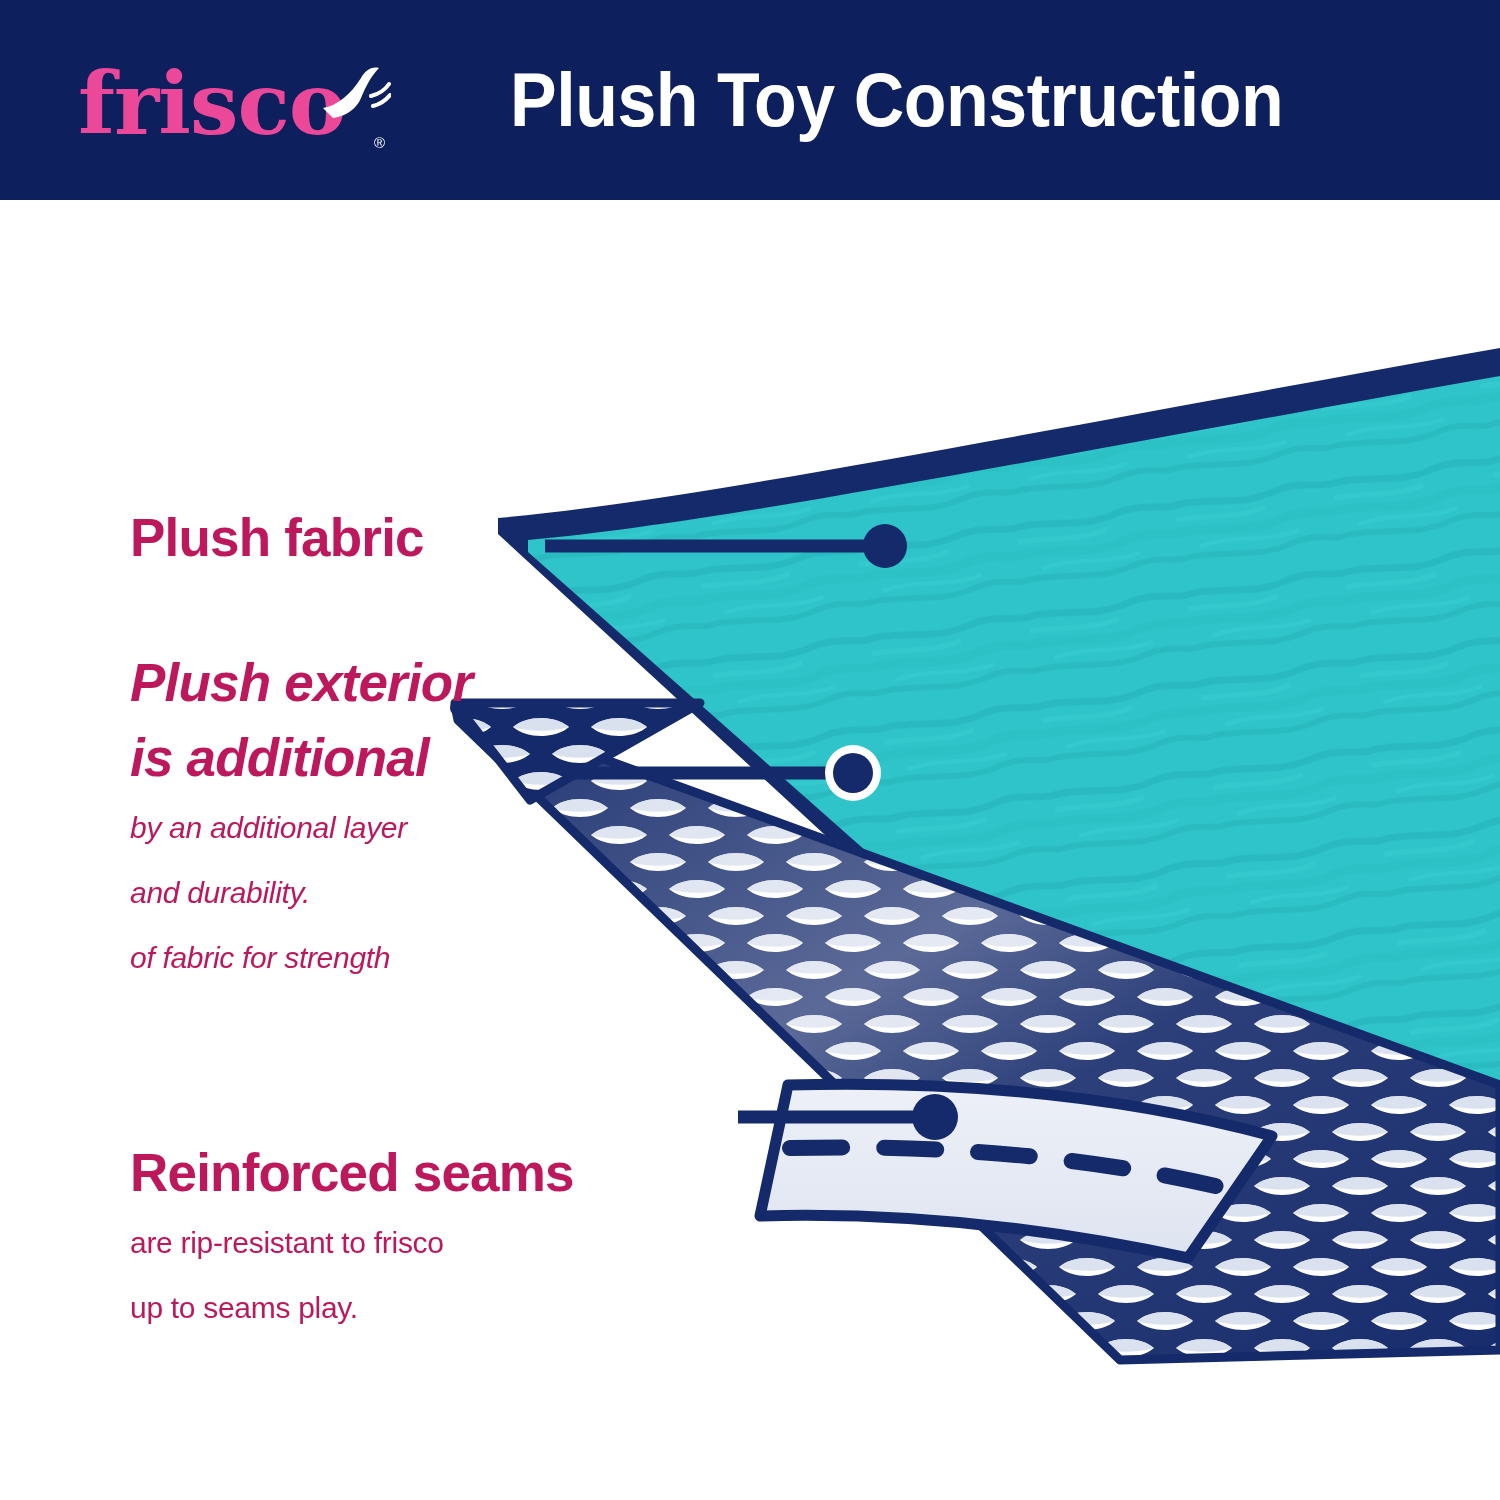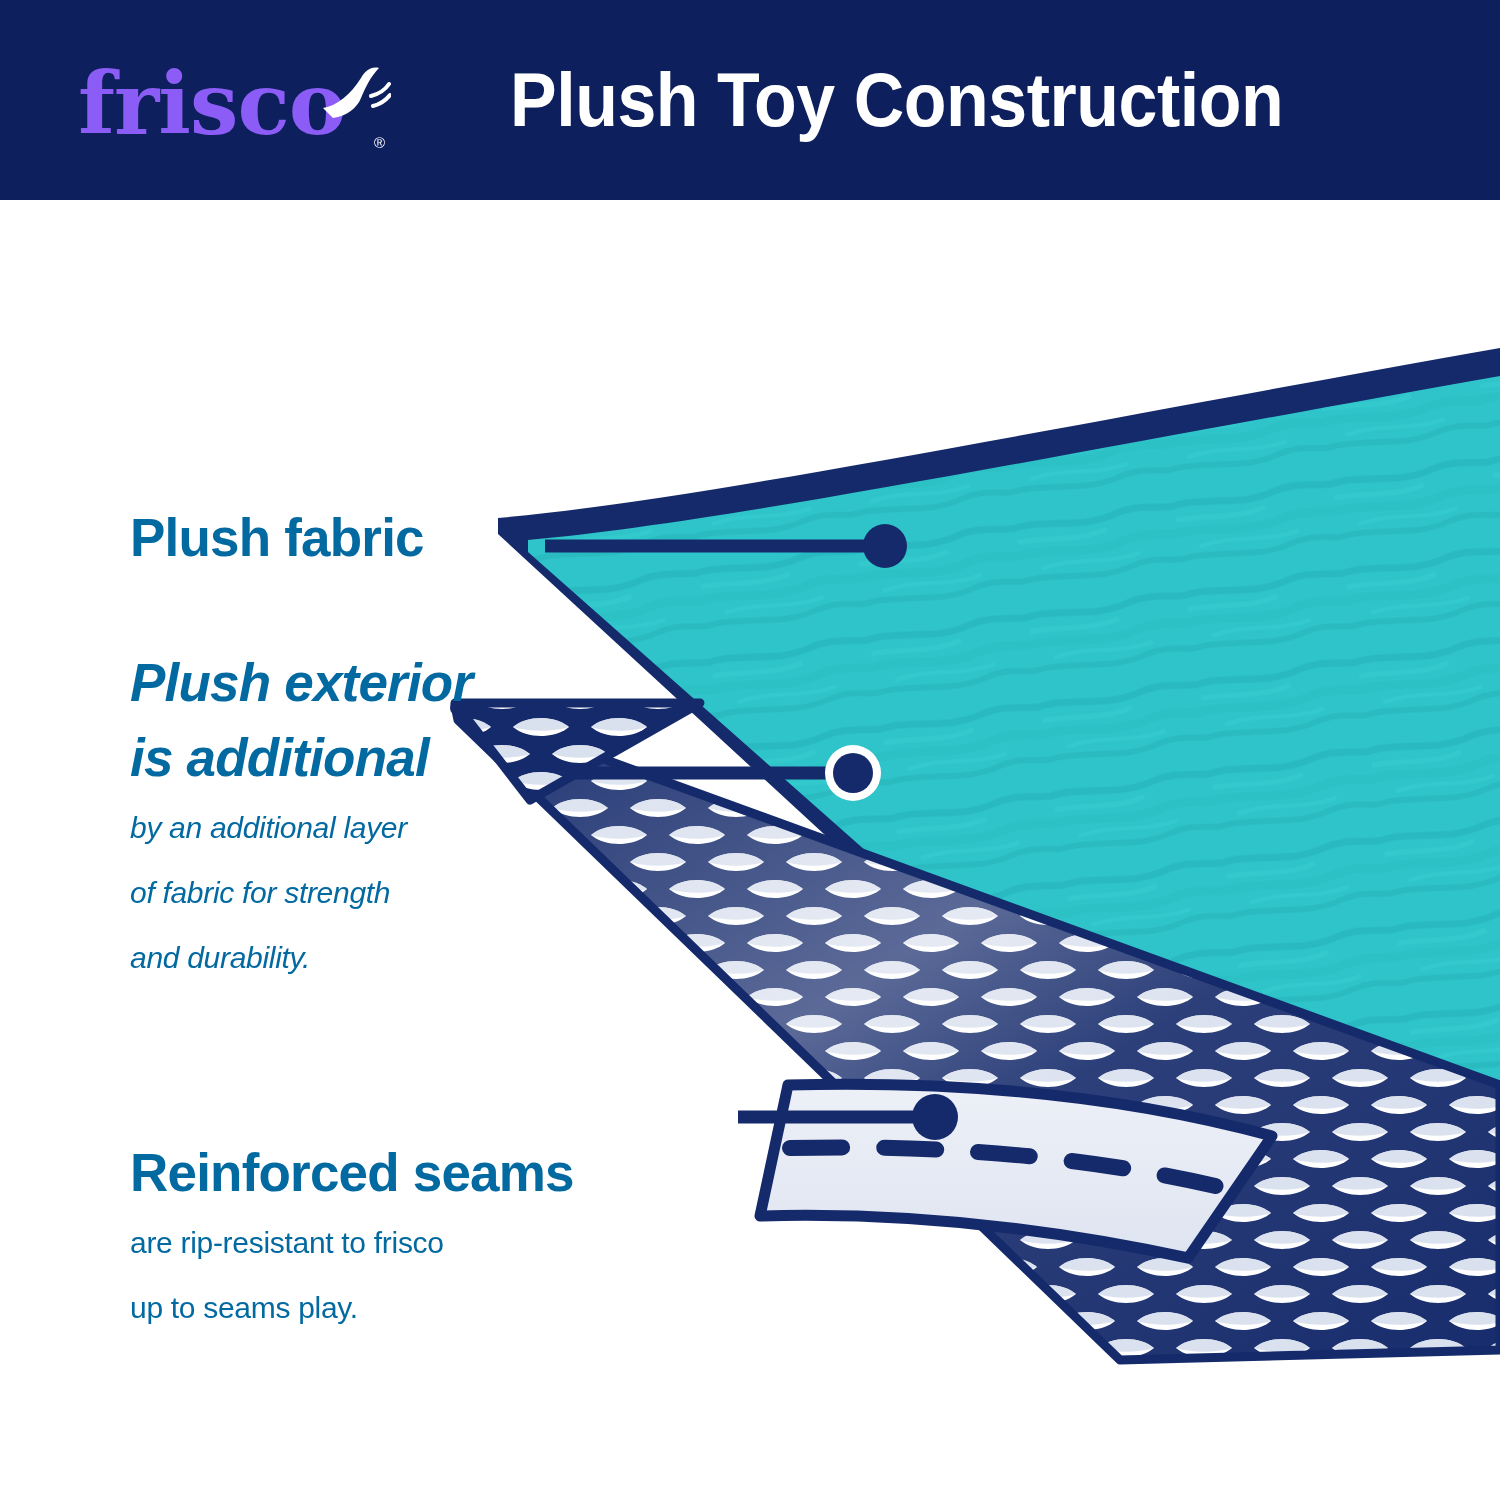--- a/index.html
+++ b/index.html
@@ -34,21 +34,21 @@
     height: 104px;
   }
   #logo-wordmark {
     position: absolute;
     left: 0;
     top: 0;
     font-family: "DejaVu Serif", serif;
     font-weight: bold;
     font-size: 86px;
     line-height: 104px;
-    color: #8b5cf6;
+    color: #ec4899;
     letter-spacing: -1px;
   }
   #logo-tail {
     position: absolute;
     left: 243px;
     top: 14px;
     width: 70px;
     height: 54px;
     pointer-events: none;
   }
@@ -81,21 +81,21 @@
     position: absolute;
     left: 0;
     top: 200px;
     width: 1500px;
     height: 1300px;
   }
 
   
   .label-block {
     position: absolute;
-    color: #0369a1;
+    color: #be185d;
   }
   .label-head {
     font-weight: bold;
     font-size: 53px;
     line-height: 75px;
     letter-spacing: -0.8px;
     white-space: nowrap;
   }
   .label-body {
     font-size: 30px;
@@ -246,22 +246,22 @@
   </svg>
 
   <div class="label-block" id="label-plush-fabric">
     <div class="label-head">Plush fabric</div>
   </div>
 
   <div class="label-block" id="label-plush-exterior">
     <div class="label-head">Plush exterior</div>
     <div class="label-head">is additional</div>
     <div class="label-body">by an additional layer</div>
+    <div class="label-body">and durability.</div>
     <div class="label-body">of fabric for strength</div>
-    <div class="label-body">and durability.</div>
   </div>
 
   <div class="label-block" id="label-reinforced-seams">
     <div class="label-head">Reinforced seams</div>
     <div class="label-body">are rip-resistant to frisco</div>
     <div class="label-body">up to seams play.</div>
   </div>
 
 </div>
 

